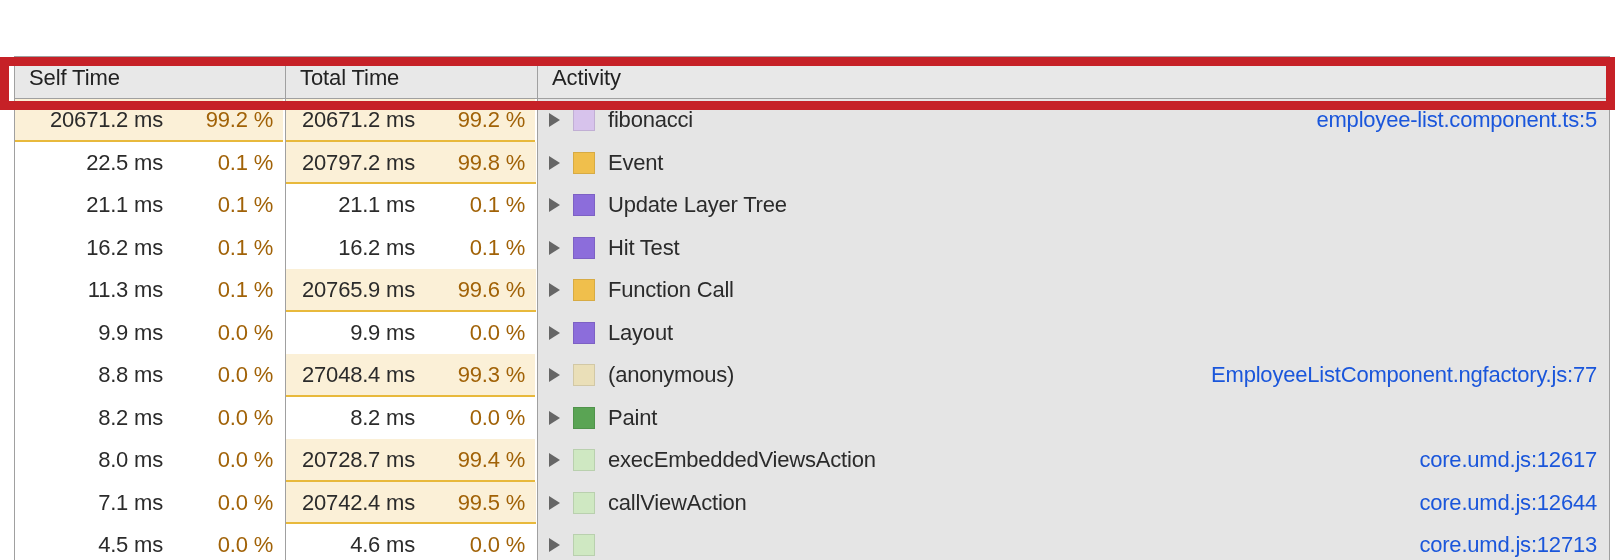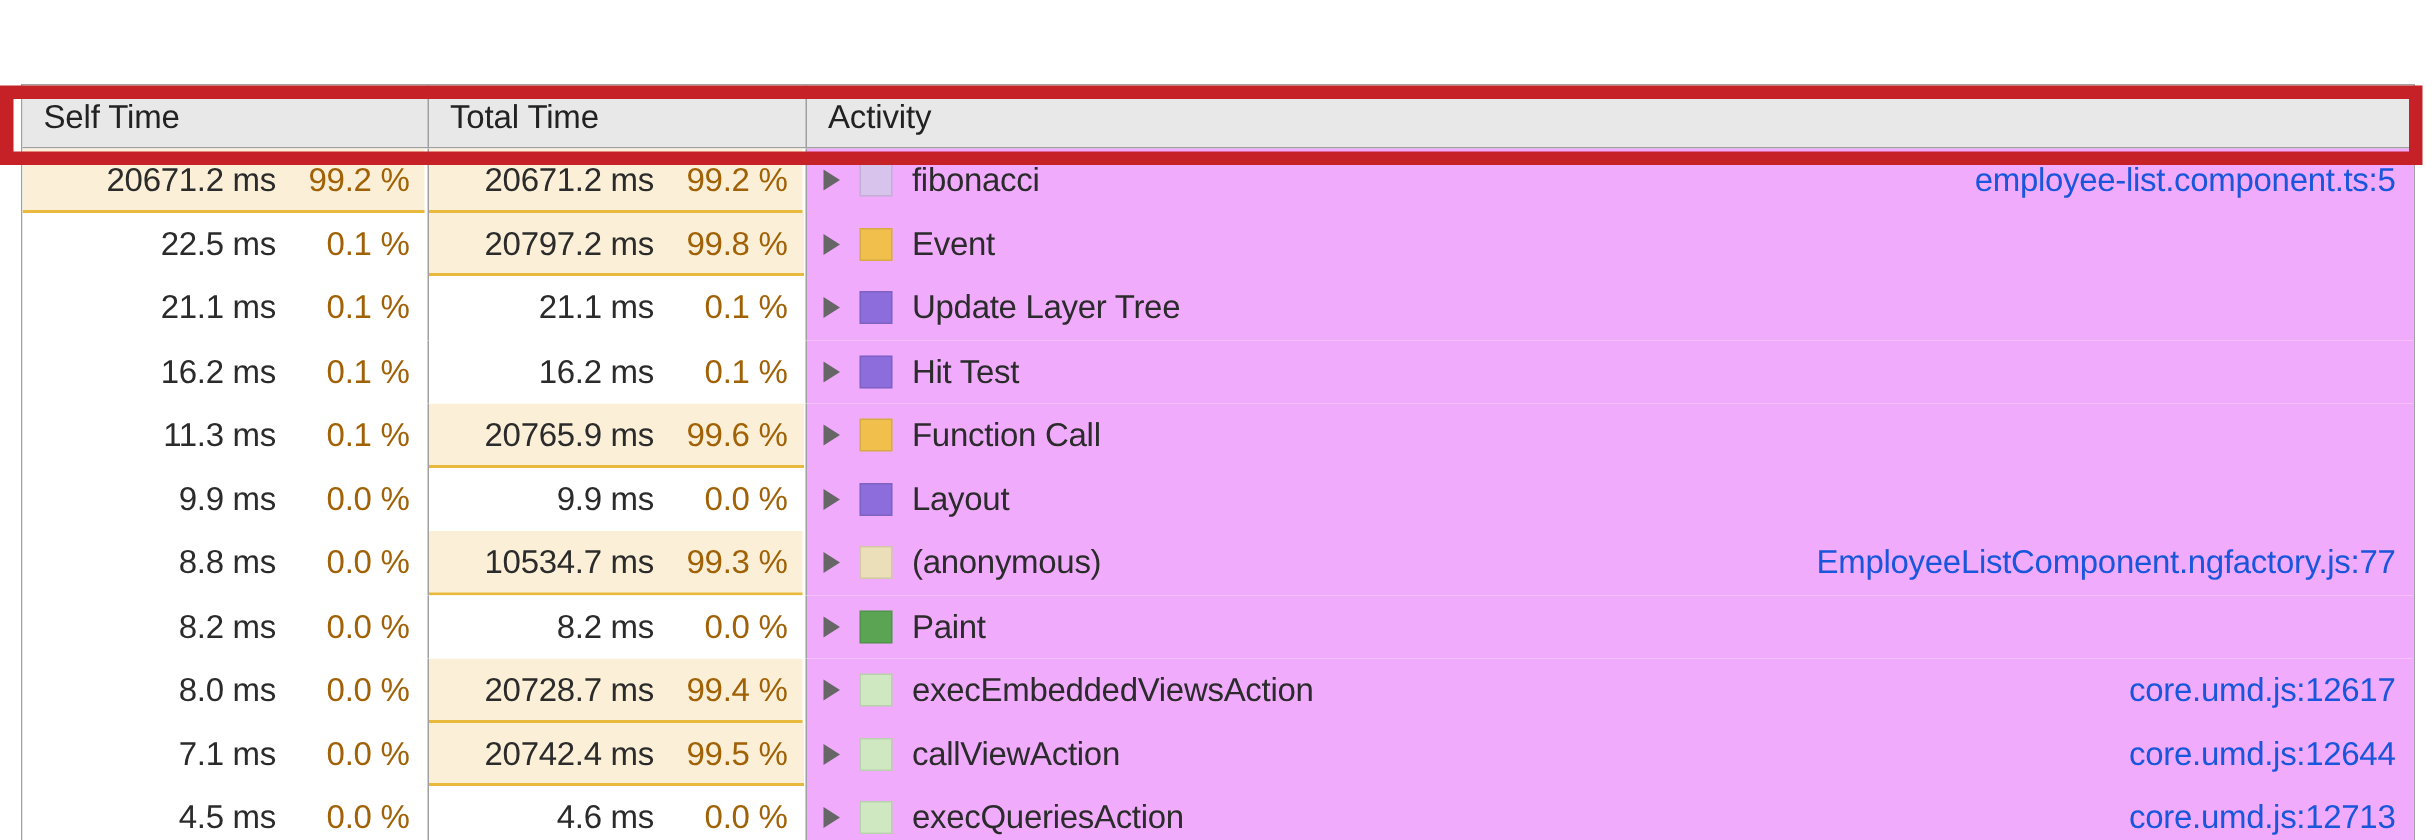--- a/index.html
+++ b/index.html
@@ -88,20 +88,21 @@
     pointer-events: none;
   }
 
   .numtext {
     position: relative;
     z-index: 2;
     display: flex;
     align-items: flex-start;
     padding-right: 12px;
     white-space: nowrap;
+    gap: 21px;
   }
   .ms {
     font-size: 22px;
     color: #2b2b2b;
     letter-spacing: -0.2px;
   }
   .pct {
     font-size: 22px;
     color: #a16207;
     margin-left: 13px;
@@ -111,21 +112,21 @@
   }
 
   
   .cell-act {
     flex: 1 1 auto;
     display: flex;
     align-items: center;
     box-sizing: border-box;
     padding-left: 11px;
     padding-right: 12px;
-    background: #f0abfc;
+    background: #e5e5e5;
     overflow: hidden;
   }
 
   .tri {
     width: 0;
     height: 0;
     border-left: 11px solid #666666;
     border-top: 7px solid transparent;
     border-bottom: 7px solid transparent;
     margin-right: 13px;
@@ -318,21 +319,21 @@
         <div class="row">
           <div class="numcell cell-self">
             <div class="numtext">
               <span class="ms">8.8 ms</span>
               <span class="pct">0.0 %</span>
             </div>
           </div>
           <div class="numcell cell-total">
             <div class="bar" style="width: 99.3%;"></div>
             <div class="numtext">
-              <span class="ms">10534.7 ms</span>
+              <span class="ms">27048.4 ms</span>
               <span class="pct">99.3 %</span>
             </div>
           </div>
           <div class="cell-act">
             <div class="tri"></div>
             <div class="swatch" style="background: rgb(234, 223, 184);"></div>
             <span class="act-label">(anonymous)</span>
             <div class="spacer"></div>
             <span class="srclink">EmployeeListComponent.ngfactory.js:77</span>
           </div>
@@ -410,21 +411,20 @@
           </div>
           <div class="numcell cell-total">
             <div class="numtext">
               <span class="ms">4.6 ms</span>
               <span class="pct">0.0 %</span>
             </div>
           </div>
           <div class="cell-act">
             <div class="tri"></div>
             <div class="swatch" style="background: rgb(207, 232, 194);"></div>
-            <span class="act-label">execQueriesAction</span>
             <div class="spacer"></div>
             <span class="srclink">core.umd.js:12713</span>
           </div>
         </div>
       </div>
   </div>
 
   <div class="red-box"></div>
 </div>
 

